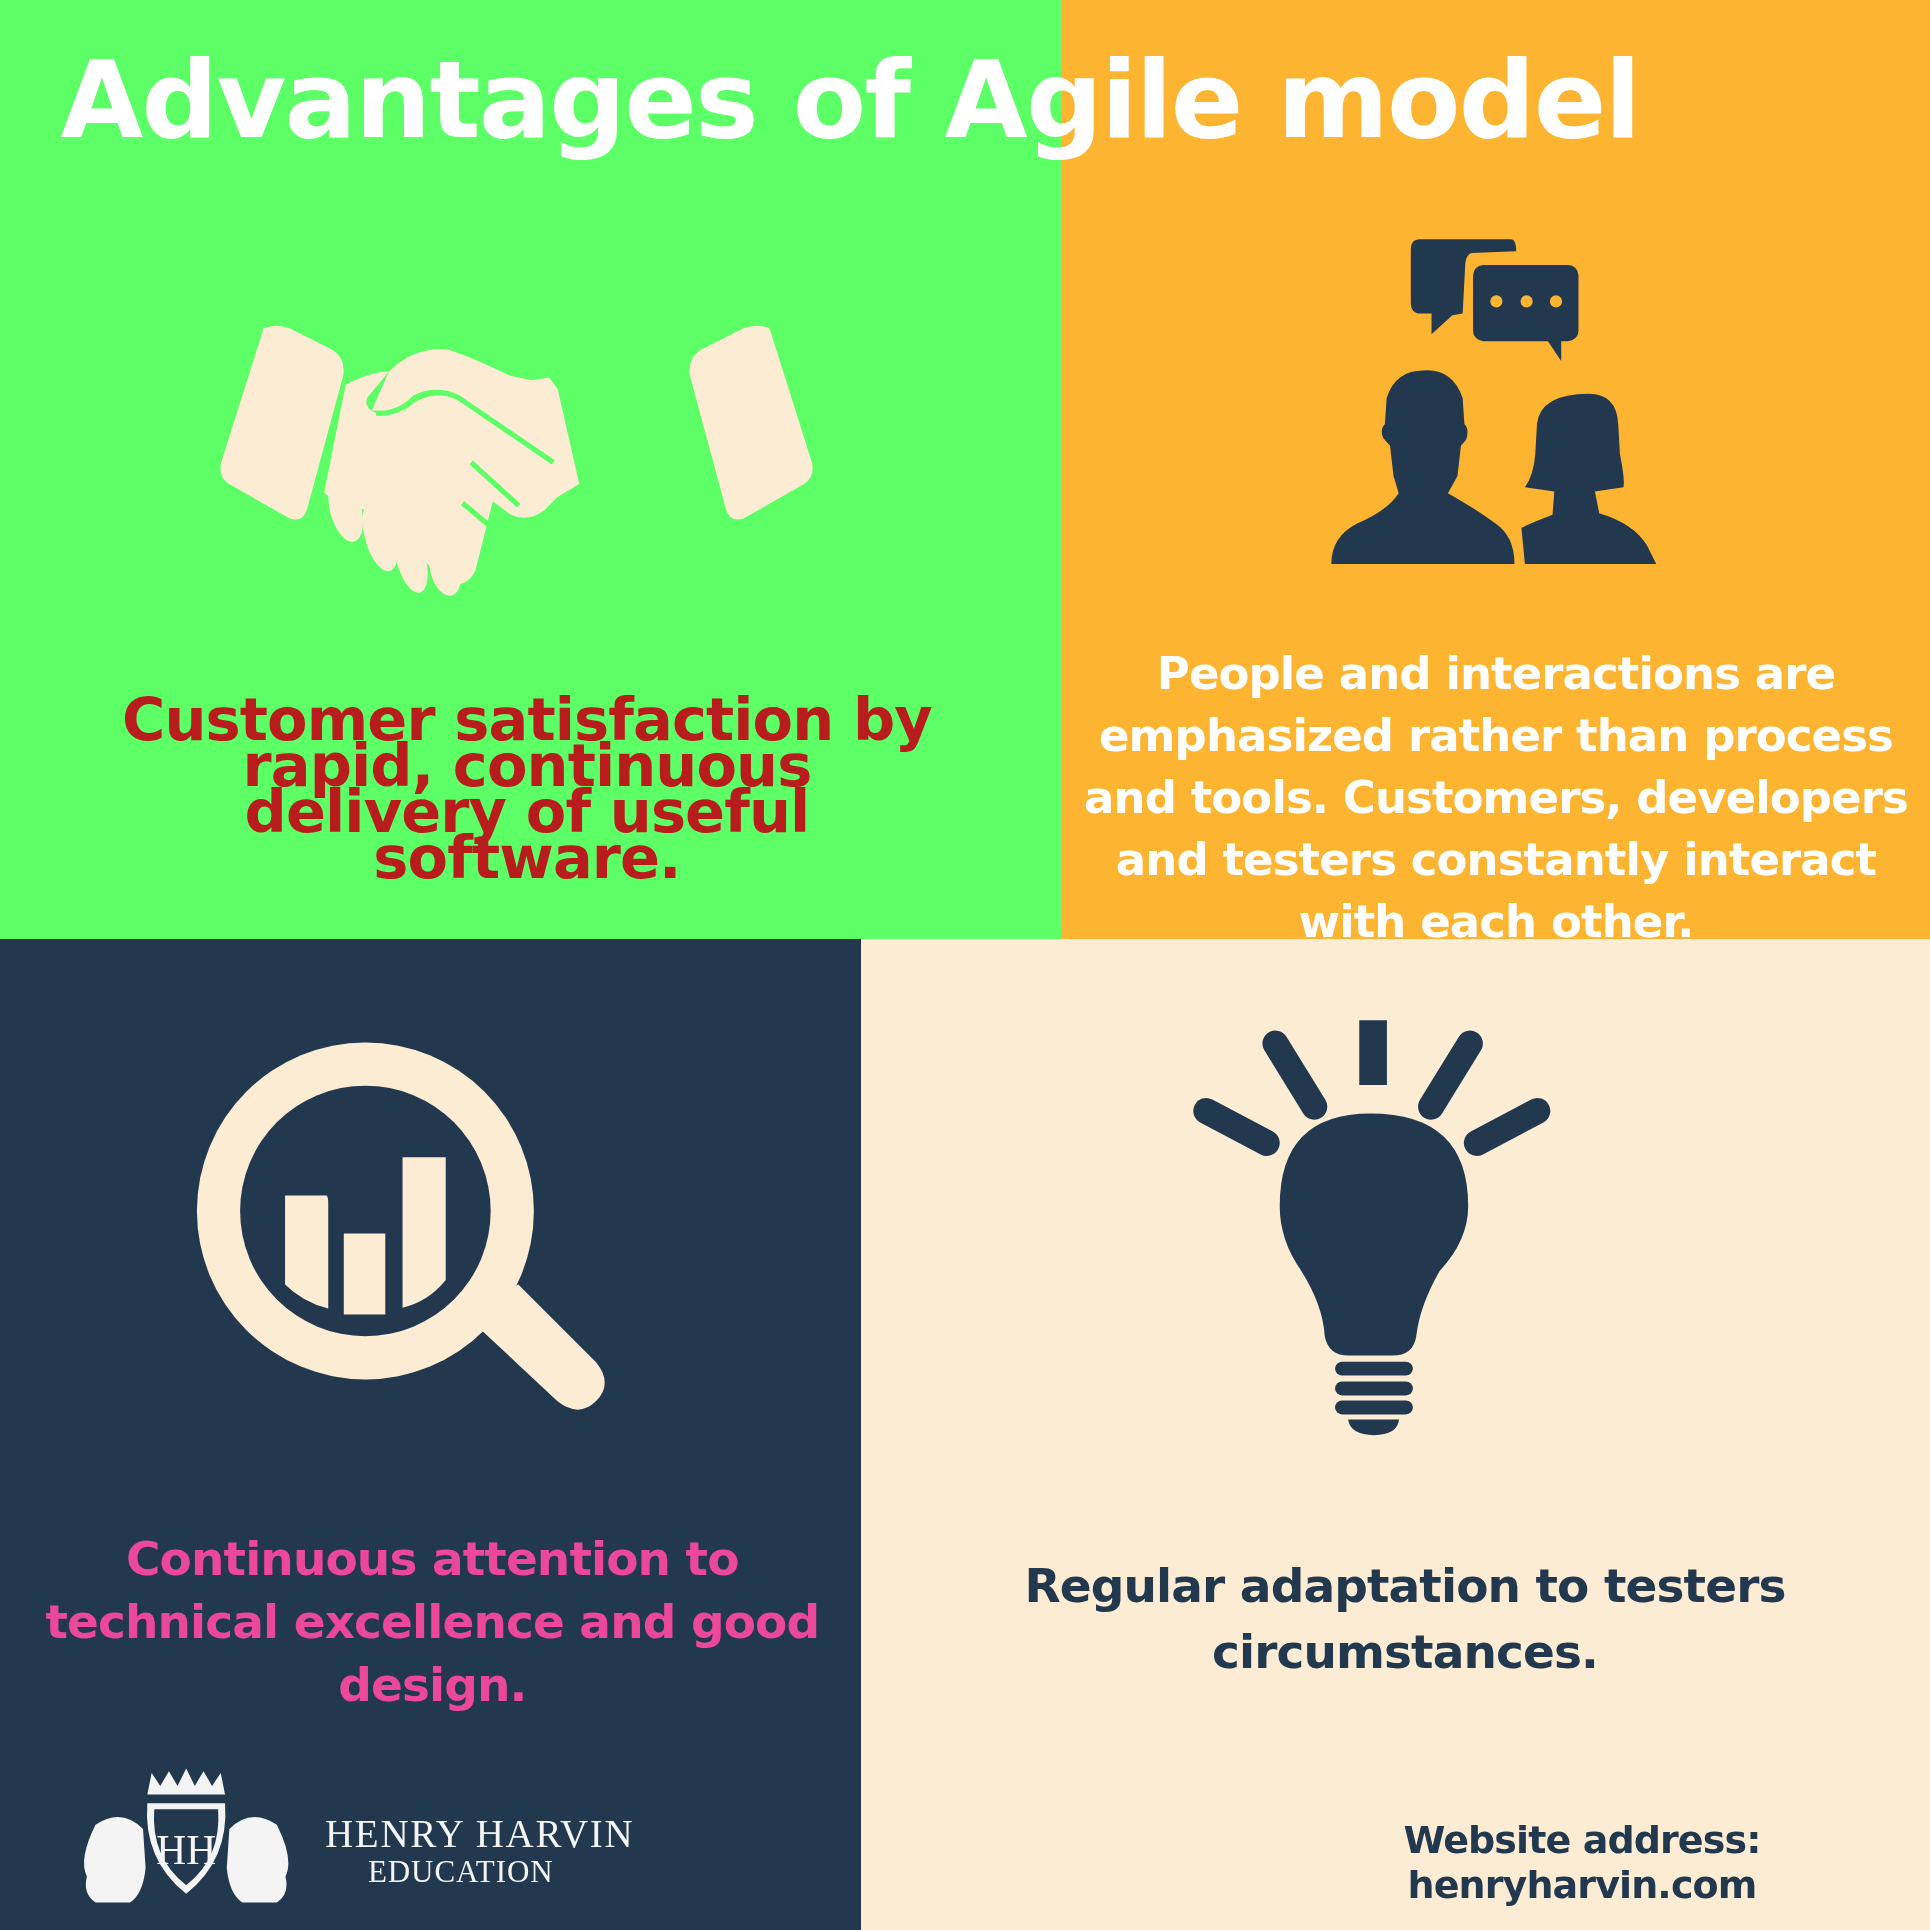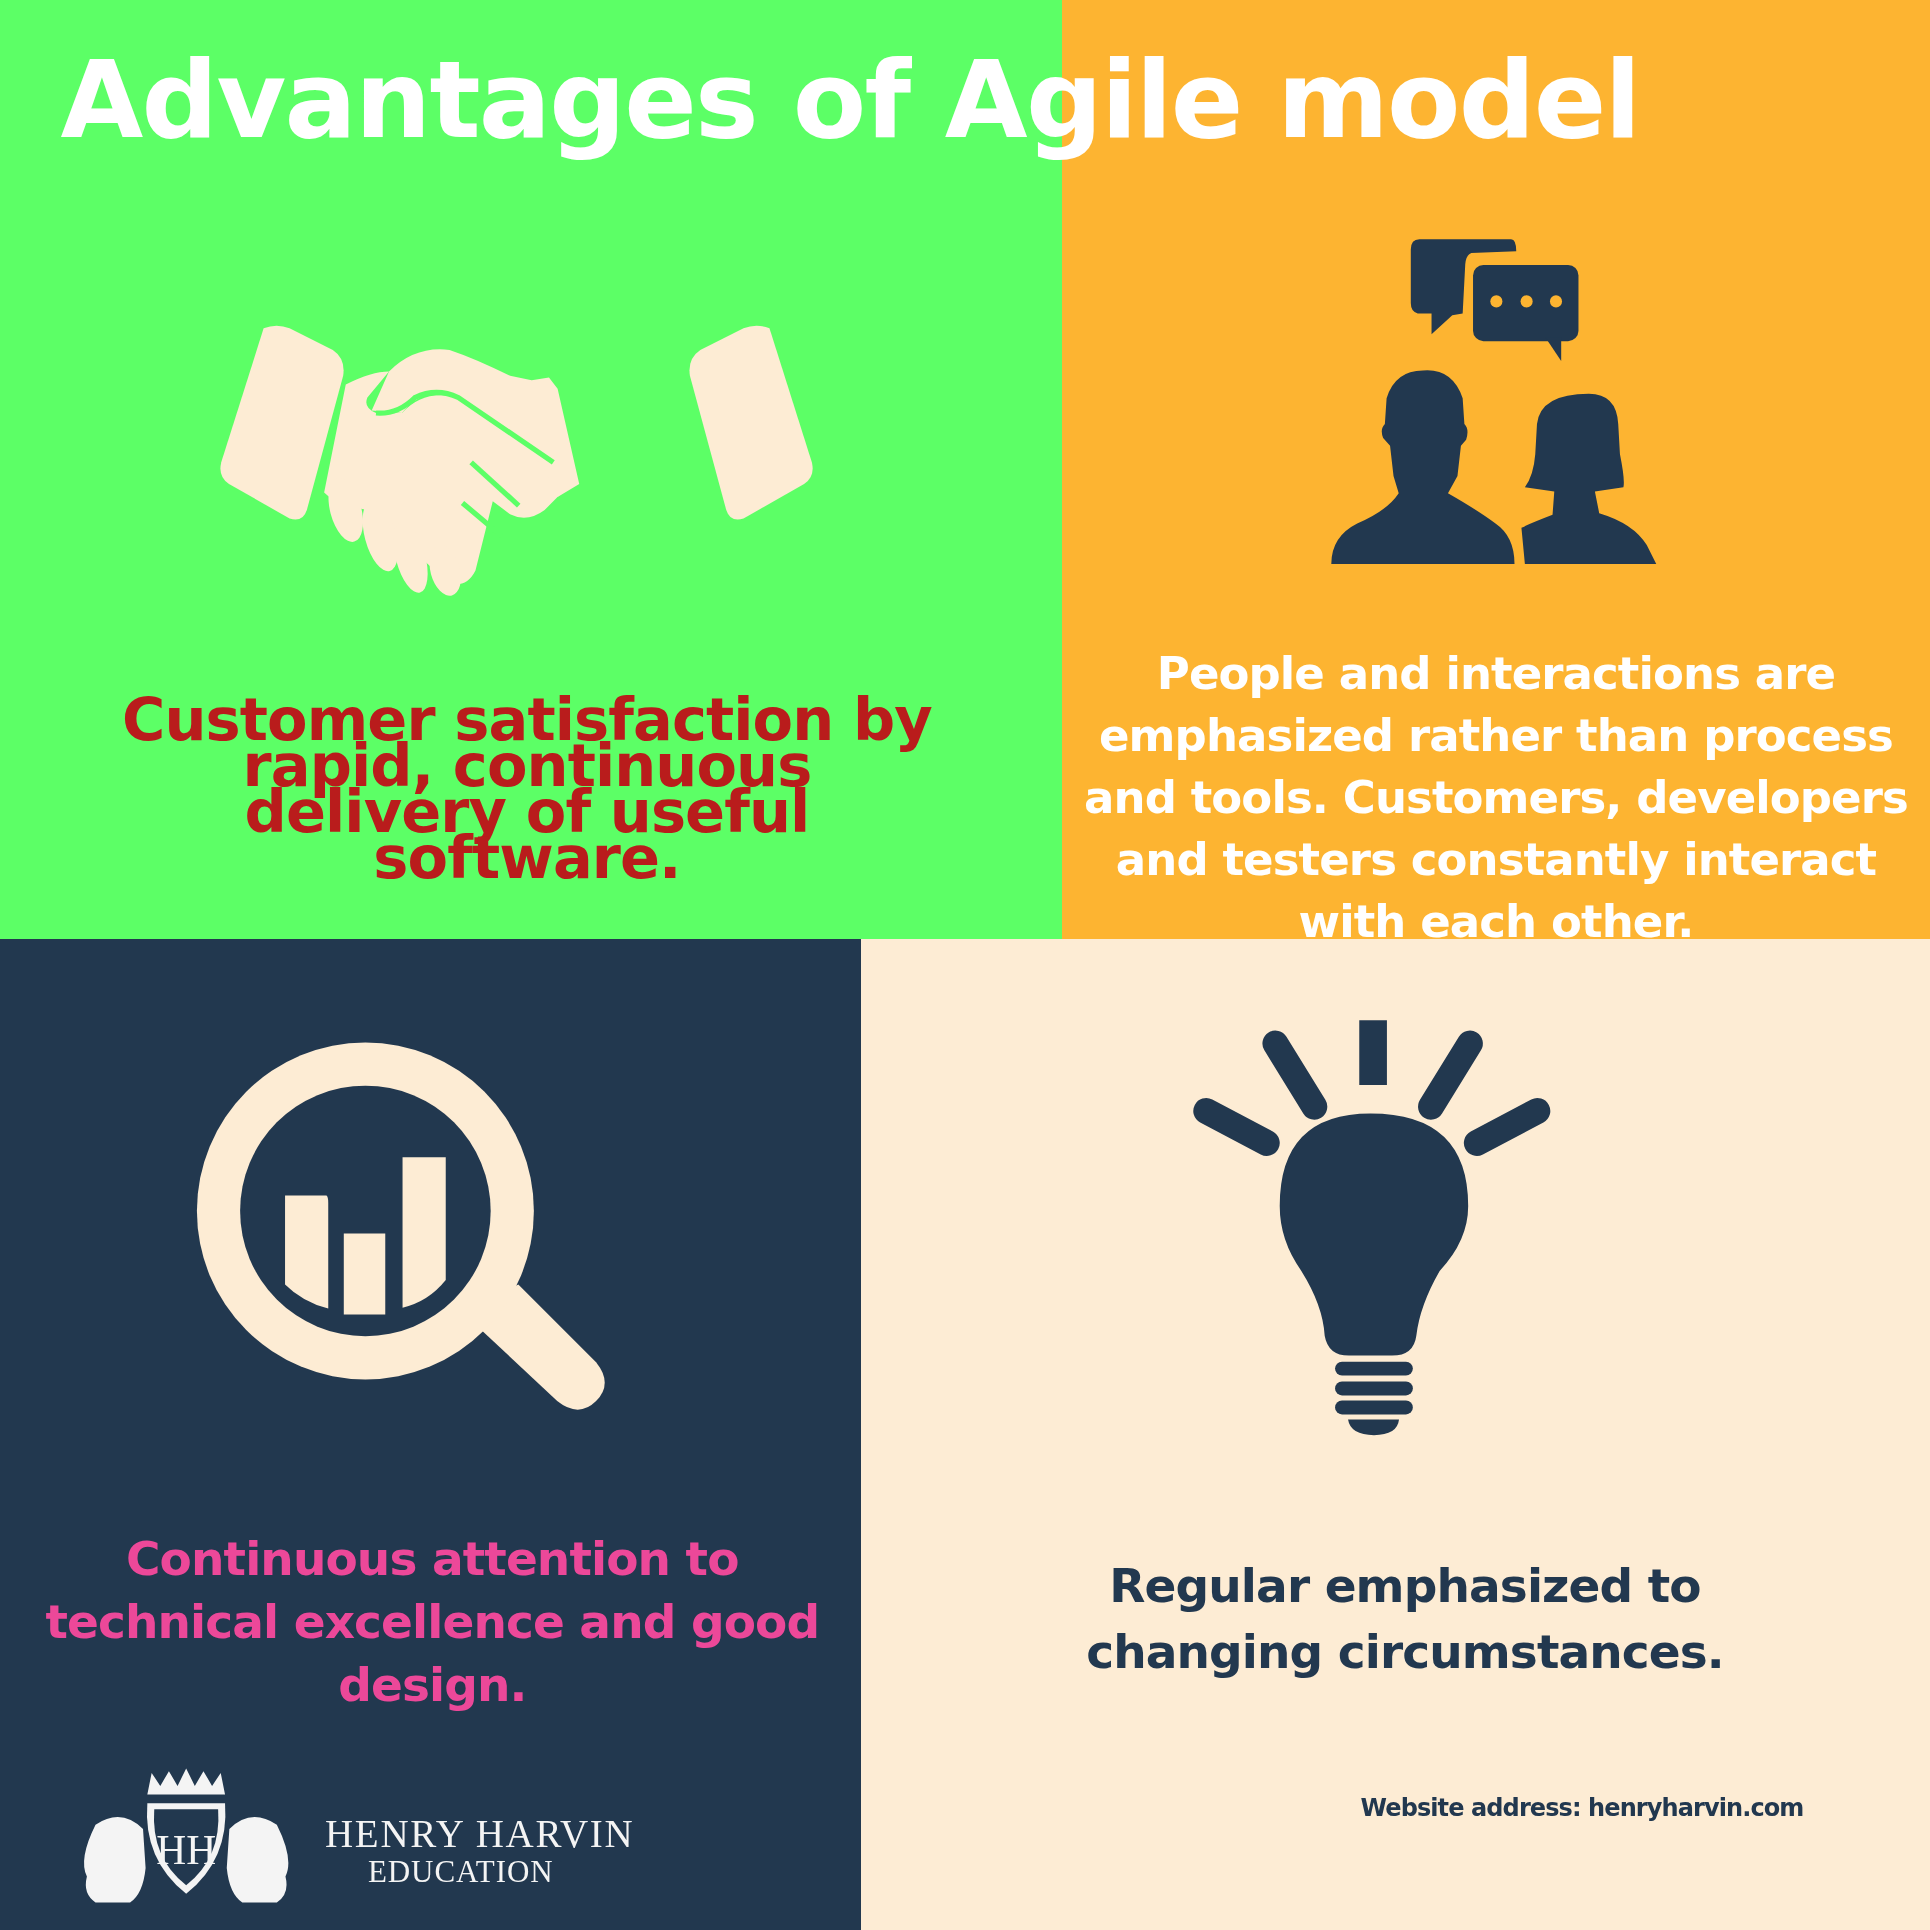--- a/index.html
+++ b/index.html
@@ -31,21 +31,21 @@
     #icon-mag { left: 190px; top: 1038px; width: 432px; height: 415px; }
     #icon-bulb { left: 1176px; top: 994px; width: 389px; height: 476px; }
 
     .logo { position: absolute; left: 61px; top: 1764px; width: 588px; height: 156px; }
     .logo-text { position: absolute; left: 264px; top: 43px; color: #f4f4f4; font-family: "Liberation Serif", serif; margin-top: 6px; }
     .logo-line1 { font-size: 39px; letter-spacing: 1.7px; line-height: 42px; display: block; }
     .logo-line2 { font-size: 31px; letter-spacing: 0.9px; line-height: 33px; display: block; padding-left: 43px; }
 
     .contact { position: absolute; left: 1245px; top: 1786px; width: 674px; text-align: center;
       color: #22384f; font-weight: bold; font-family: "DejaVu Sans", sans-serif; letter-spacing: -0.9px; }
-    .contact .l1 { font-size: 24px; line-height: 45px; display: block; }
+    .contact .l1 { font-size: 38px; line-height: 45px; display: block; margin-top: 32px; }
     .contact .l2 { font-size: 42px; line-height: 48px; display: block; }
   </style>
 </head>
 <body>
 
 <div class="panel" id="p-green"></div>
 <div class="panel" id="p-orange"></div>
 <div class="panel" id="p-navy"></div>
 <div class="panel" id="p-cream"></div>
 
@@ -108,21 +108,21 @@
     <rect stroke="none" x="184" y="425" width="90" height="16" rx="8"></rect>
     <rect stroke="none" x="184" y="448" width="90" height="16" rx="8"></rect>
     <rect stroke="none" x="184" y="470" width="90" height="16" rx="8"></rect>
     <path stroke="none" d="M199 492 L258 492 Q256 510 229 510 Q202 510 199 492 Z"></path>
   </g>
 </svg>
 
 <div class="caption" id="cap-1">Customer satisfaction by rapid, continuous delivery of useful software.</div>
 <div class="caption" id="cap-2">People and interactions are emphasized rather than process and tools. Customers, developers and testers constantly interact with each other.</div>
 <div class="caption" id="cap-3">Continuous attention to technical excellence and good design.</div>
-<div class="caption" id="cap-4">Regular emphasized to changing circumstances.</div>
+<div class="caption" id="cap-4">Regular adaptation to testers circumstances.</div>
 
 <div class="logo">
   <svg width="259" height="156" viewBox="0 0 300 180" style="position:absolute;left:0;top:0;">
     <g fill="#f4f4f4">
       <path d="M105 10 L115 25 L125 8 L135 25 L145 5 L155 25 L165 8 L175 25 L185 10 L190 35 L100 35 Z"></path>
       <path d="M100 45 L190 45 Q195 110 145 150 Q95 110 100 45 Z"></path>
       <path d="M40 70 Q70 50 95 75 L98 120 Q95 150 80 160 L40 160 Q25 150 30 130 Q20 110 40 70 Z"></path>
       <path d="M250 70 Q220 50 195 75 L192 120 Q195 150 210 160 L250 160 Q265 150 260 130 Q270 110 250 70 Z"></path>
     </g>
     <path d="M108 52 L182 52 Q186 108 145 140 Q104 108 108 52 Z" fill="#22384f"></path>

